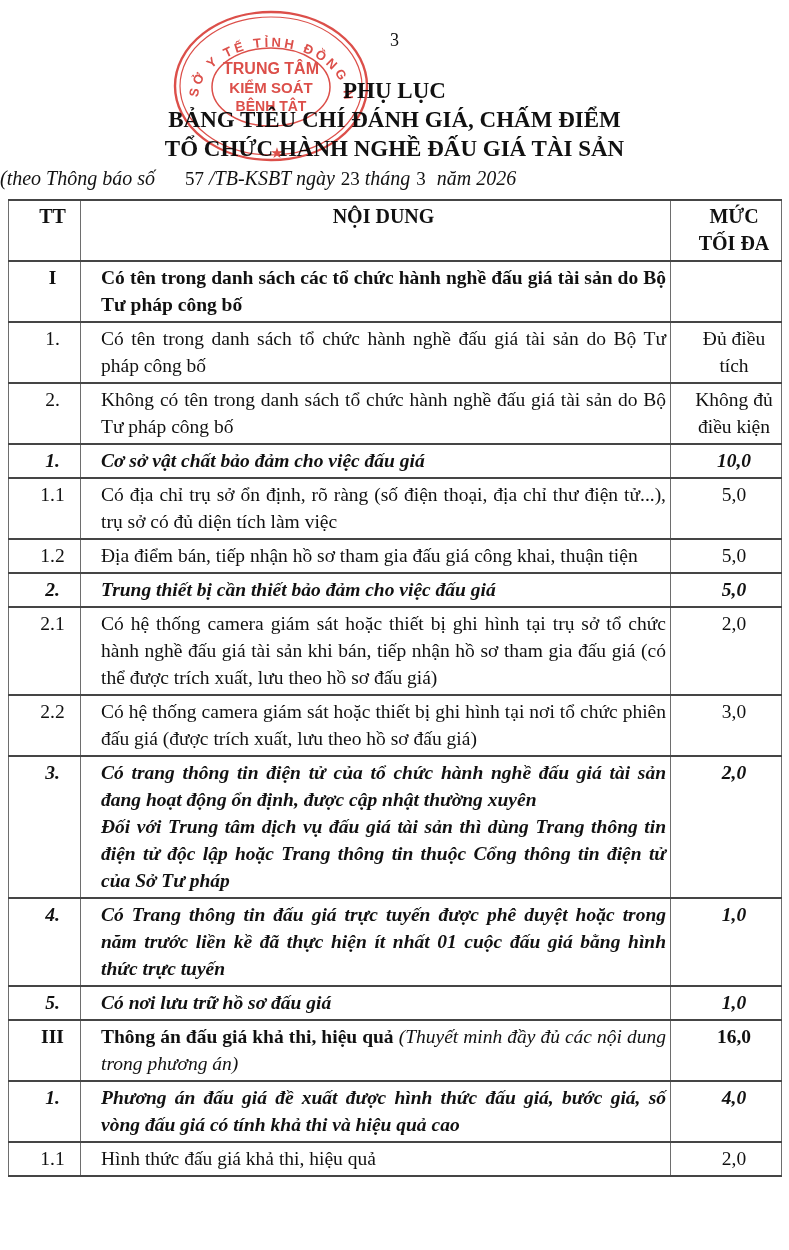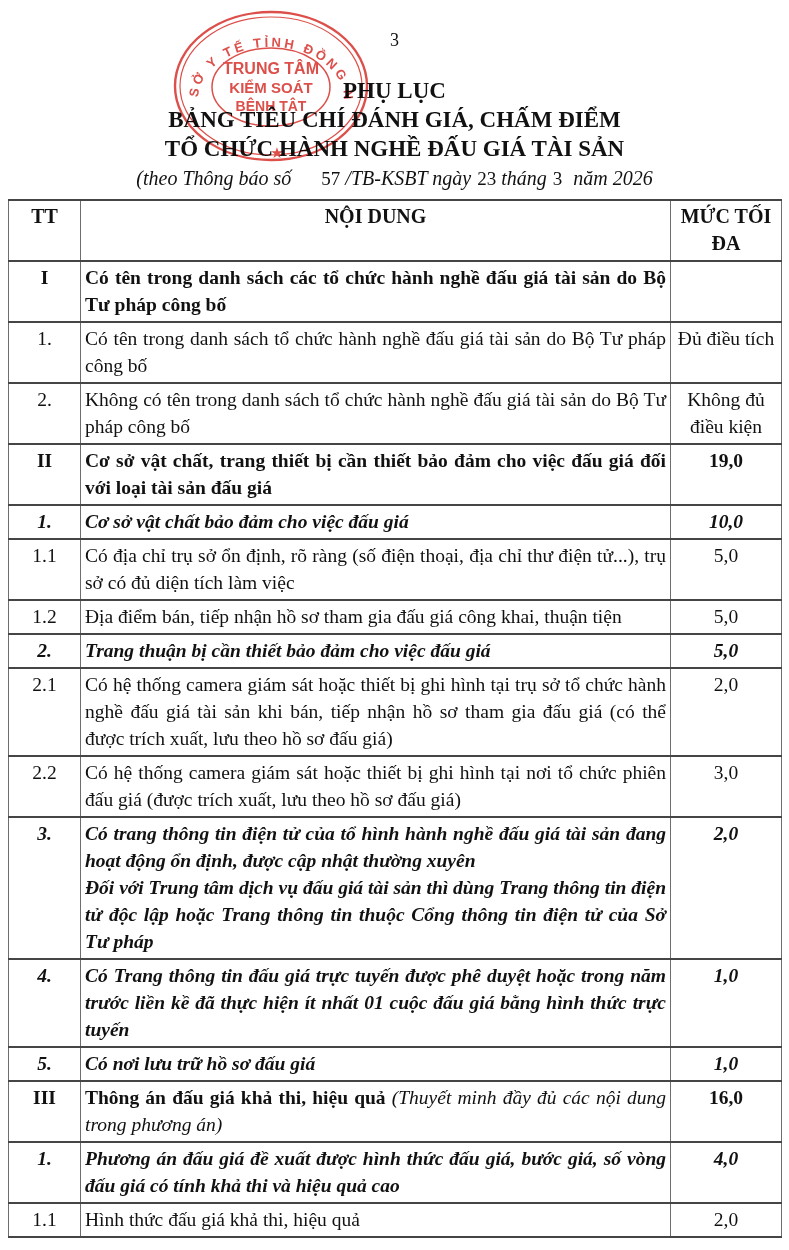--- a/index.html
+++ b/index.html
@@ -17,21 +17,20 @@
     font-size:18px;
   }
   .title{
     text-align:center;
     font-weight:bold;
     font-size:23px;
     line-height:29px;
   }
   .title-first{margin-top:25px;}
   .subtitle{
-    text-align:center;
     font-style:italic;
     font-size:20px;
     line-height:26px;
     margin-top:2px;
   }
   .subtitle .filled-num{
     font-style:normal;
     font-size:19px;
   }
   .gap-big{display:inline-block;width:30px;}
@@ -64,21 +63,21 @@
   }
   table.criteria col.c-tt{width:72px;}
   table.criteria col.c-content{width:590px;}
   table.criteria col.c-score{width:111px;}
   table.criteria th,table.criteria td{
     border-top:2px solid #454545;
     border-bottom:2px solid #454545;
     border-left:1.5px solid #6e6e6e;
     border-right:1.5px solid #6e6e6e;
     vertical-align:top;
-    padding:2px 4px 3px 4px;
+    padding:2px 4px 3px 20px;
   }
   table.criteria th{
     font-weight:bold;
     font-size:20px;
     text-align:center;
     height:52px;
   }
   td.tt,td.score{text-align:center;}
   td.content{
     text-align:justify;
@@ -144,58 +143,53 @@
         <tr class="style-regular">
           <td class="tt">1.</td>
           <td class="content"><span>Có tên trong danh sách tổ chức hành nghề đấu giá tài sản do Bộ Tư pháp công bố</span></td>
           <td class="score">Đủ điều tích</td>
         </tr>
         <tr class="style-regular">
           <td class="tt">2.</td>
           <td class="content"><span>Không có tên trong danh sách tổ chức hành nghề đấu giá tài sản do Bộ Tư pháp công bố</span></td>
           <td class="score">Không đủ điều kiện</td>
         </tr>
-        <tr class="style-bold">
-          <td class="tt">II</td>
-          <td class="content"><span>Cơ sở vật chất, trang thiết bị cần thiết bảo đảm cho việc đấu giá đối với loại tài sản đấu giá</span></td>
-          <td class="score">19,0</td>
-        </tr>
         <tr class="style-bolditalic">
           <td class="tt">1.</td>
           <td class="content"><span>Cơ sở vật chất bảo đảm cho việc đấu giá</span></td>
           <td class="score">10,0</td>
         </tr>
         <tr class="style-italic">
           <td class="tt">1.1</td>
           <td class="content"><span>Có địa chỉ trụ sở ổn định, rõ ràng (số điện thoại, địa chỉ thư điện tử...), trụ sở có đủ diện tích làm việc</span></td>
           <td class="score">5,0</td>
         </tr>
         <tr class="style-italic">
           <td class="tt">1.2</td>
           <td class="content"><span>Địa điểm bán, tiếp nhận hồ sơ tham gia đấu giá công khai, thuận tiện</span></td>
           <td class="score">5,0</td>
         </tr>
         <tr class="style-bolditalic">
           <td class="tt">2.</td>
-          <td class="content"><span>Trang thuận bị cần thiết bảo đảm cho việc đấu giá</span></td>
+          <td class="content"><span>Trung thiết bị cần thiết bảo đảm cho việc đấu giá</span></td>
           <td class="score">5,0</td>
         </tr>
         <tr class="style-italic">
           <td class="tt">2.1</td>
           <td class="content"><span>Có hệ thống camera giám sát hoặc thiết bị ghi hình tại trụ sở tổ chức hành nghề đấu giá tài sản khi bán, tiếp nhận hồ sơ tham gia đấu giá (có thể được trích xuất, lưu theo hồ sơ đấu giá)</span></td>
           <td class="score">2,0</td>
         </tr>
         <tr class="style-italic">
           <td class="tt">2.2</td>
           <td class="content"><span>Có hệ thống camera giám sát hoặc thiết bị ghi hình tại nơi tổ chức phiên đấu giá (được trích xuất, lưu theo hồ sơ đấu giá)</span></td>
           <td class="score">3,0</td>
         </tr>
         <tr class="style-bolditalic">
           <td class="tt">3.</td>
-          <td class="content"><span>Có trang thông tin điện tử của tổ hình hành nghề đấu giá tài sản đang hoạt động ổn định, được cập nhật thường xuyên</span><div>Đối với Trung tâm dịch vụ đấu giá tài sản thì dùng Trang thông tin điện tử độc lập hoặc Trang thông tin thuộc Cổng thông tin điện tử của Sở Tư pháp</div></td>
+          <td class="content"><span>Có trang thông tin điện tử của tổ chức hành nghề đấu giá tài sản đang hoạt động ổn định, được cập nhật thường xuyên</span><div>Đối với Trung tâm dịch vụ đấu giá tài sản thì dùng Trang thông tin điện tử độc lập hoặc Trang thông tin thuộc Cổng thông tin điện tử của Sở Tư pháp</div></td>
           <td class="score">2,0</td>
         </tr>
         <tr class="style-bolditalic">
           <td class="tt">4.</td>
           <td class="content"><span>Có Trang thông tin đấu giá trực tuyến được phê duyệt hoặc trong năm trước liền kề đã thực hiện ít nhất 01 cuộc đấu giá bằng hình thức trực tuyến</span></td>
           <td class="score">1,0</td>
         </tr>
         <tr class="style-bolditalic">
           <td class="tt">5.</td>
           <td class="content"><span>Có nơi lưu trữ hồ sơ đấu giá</span></td>

